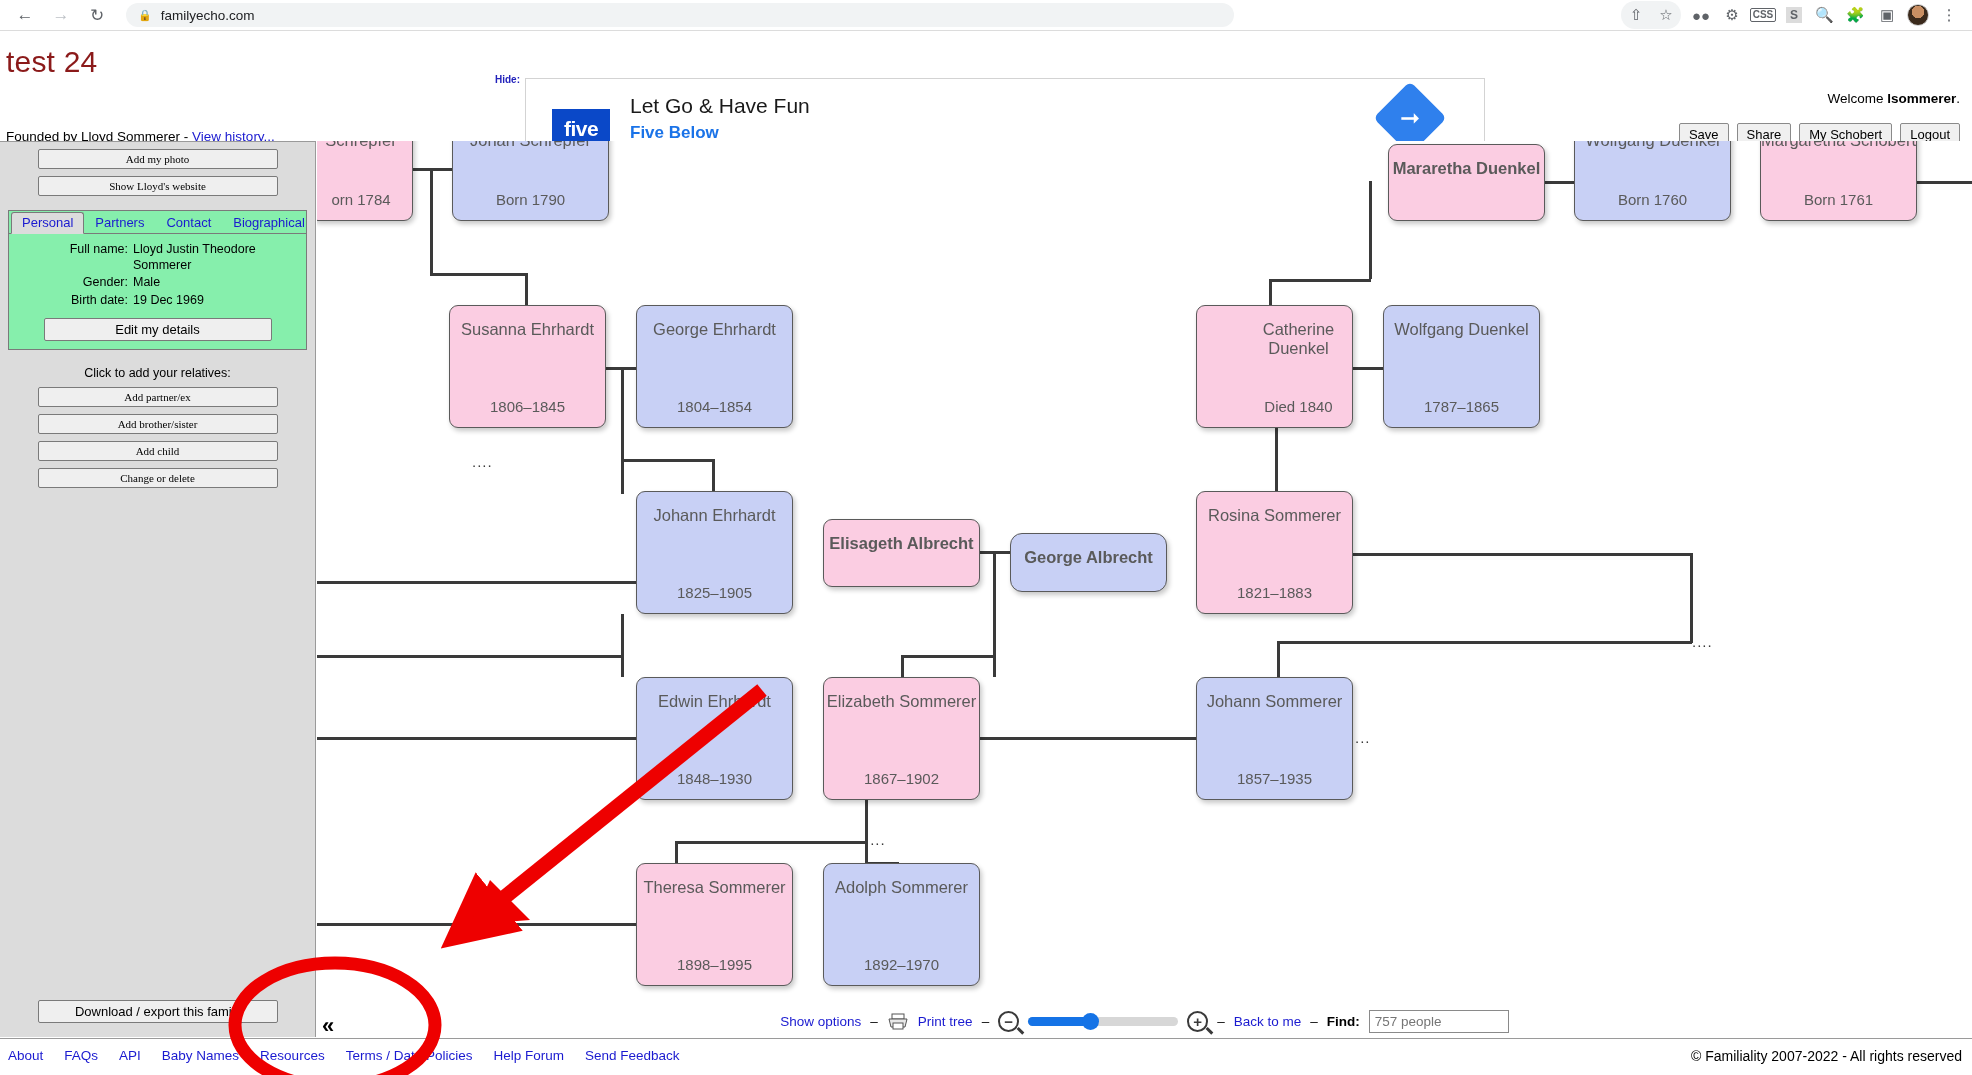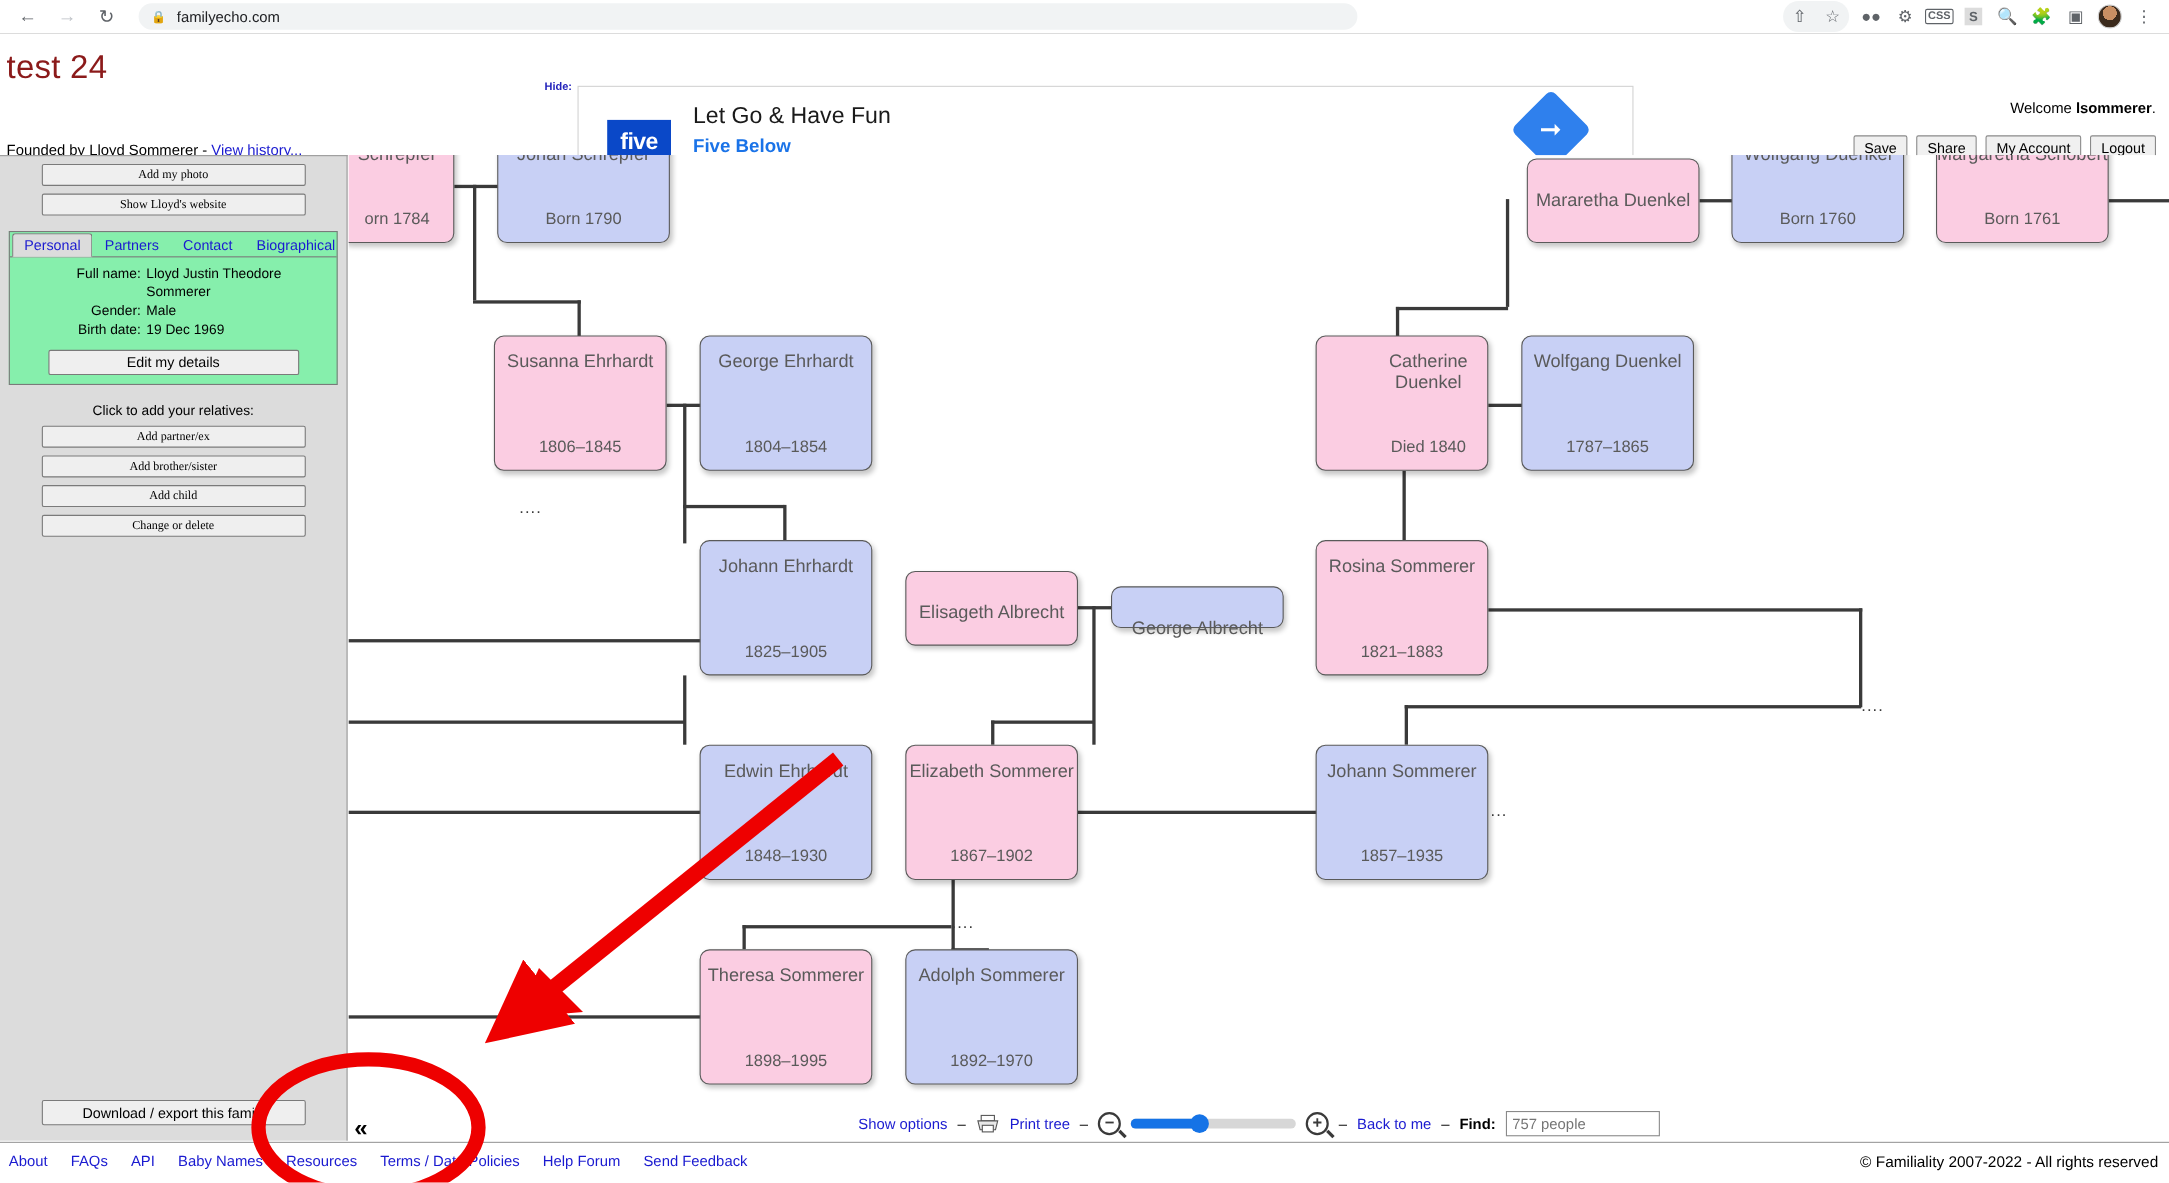--- a/index.html
+++ b/index.html
@@ -245,21 +245,21 @@
     color: #5a5a5a;
     font-size: 16.5px;
     line-height: 1.15;
     cursor: pointer;
     text-align: center;
   }
   .node.f { background: #fbcde2; }
   .node.m { background: #c8d0f5; }
   .node .nm { padding-top: 14px; width: 100%; }
   .node .dt { position: absolute; bottom: 12px; width: 100%; font-size: 15px; }
-  .node.compact .nm { padding-top: 28px; }
+  .node.compact .nm { padding-top: 14px; font-weight: bold; }
 
   .line { position: absolute; background: #3a3a3a; }
   .hline { height: 3px; }
   .vline { width: 3px; }
   .dots { position: absolute; color: #3a3a3a; font-size: 15px; letter-spacing: 1px; }
 
   
   .collapse-btn {
     position: absolute; left: 322px; top: 1013px;
     font-size: 22px; color: #000; cursor: pointer;
@@ -393,21 +393,21 @@
   </div>
   <div class="ad-choice">▷</div>
   <div class="ad-close">✕</div>
 
   <div class="welcome">
     <span>Welcome </span><b>lsommerer</b><span>.</span>
   </div>
   <div class="hdr-btns">
     <button class="btn">Save</button>
     <button class="btn">Share</button>
-    <button class="btn">My Account</button>
+    <button class="btn">My Schobert</button>
     <button class="btn">Logout</button>
   </div>
 </div>
 
 <div class="sidebar">
   <button class="sb-btn">Add my photo</button>
   <button class="sb-btn">Show Lloyd's website</button>
 
   <div class="tabbox">
     <div class="tabrow">
@@ -526,21 +526,21 @@
         <div class="nm">Wolfgang Duenkel</div>
         <div class="dt">1787–1865</div>
       </div>
       <div class="node m" style="left: 319px; top: 350px; width: 157px; height: 123px;">
         <div class="nm">Johann Ehrhardt</div>
         <div class="dt">1825–1905</div>
       </div>
       <div class="node f compact" style="left: 506px; top: 378px; width: 157px; height: 68px;">
         <div class="nm">Elisageth Albrecht</div>
       </div>
-      <div class="node m compact" style="left: 693px; top: 392px; width: 157px; height: 38px;">
+      <div class="node m compact" style="left: 693px; top: 392px; width: 157px; height: 59px; border-radius: 12px;">
         <div class="nm">George Albrecht</div>
       </div>
       <div class="node f" style="left: 879px; top: 350px; width: 157px; height: 123px;">
         <div class="nm">Rosina Sommerer</div>
         <div class="dt">1821–1883</div>
       </div>
       <div class="node m" style="left: 319px; top: 536px; width: 157px; height: 123px;">
         <div class="nm">Edwin Ehrhardt</div>
         <div class="dt">1848–1930</div>
       </div>

